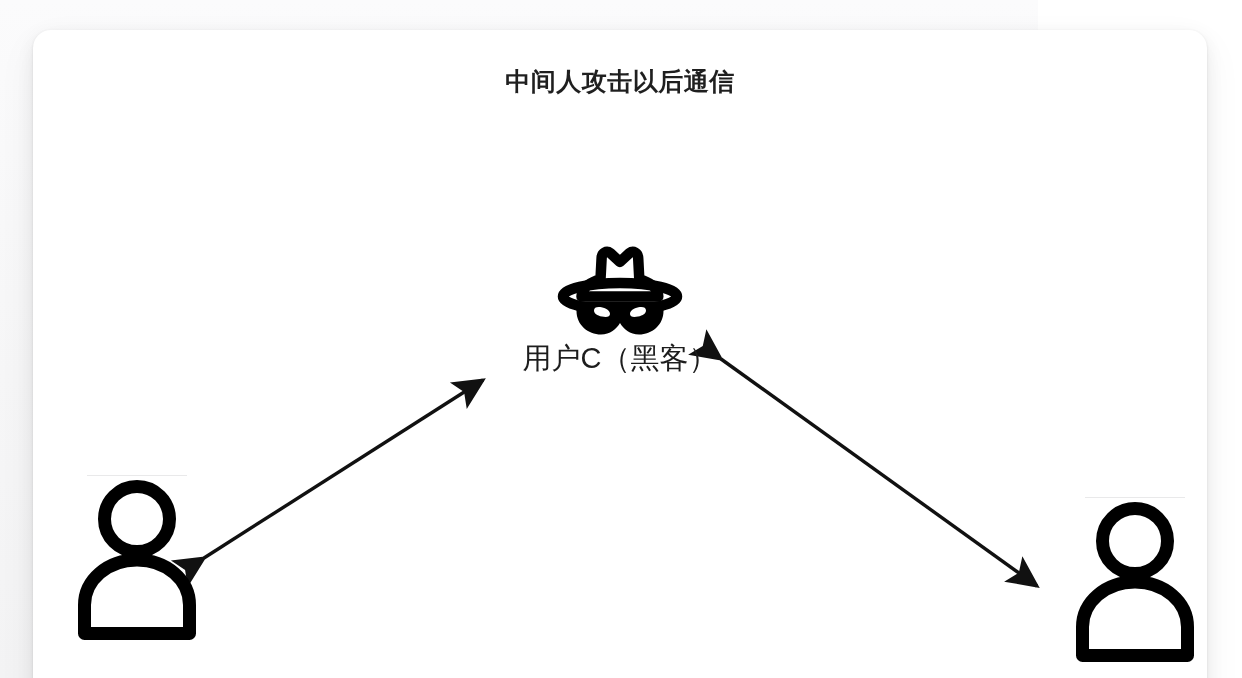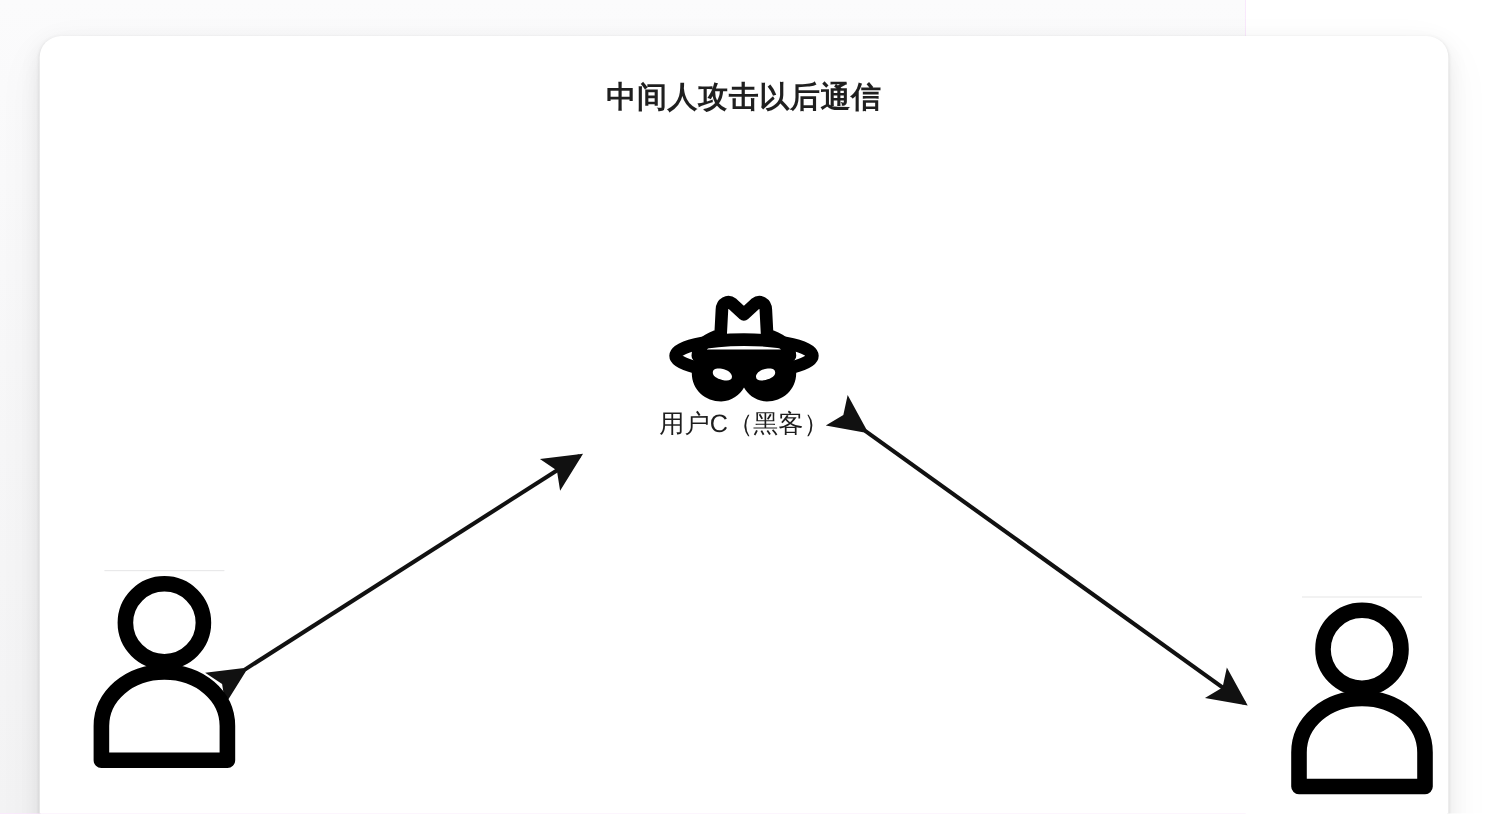--- a/index.html
+++ b/index.html
@@ -11,21 +11,21 @@
     width: 1242px;
     height: 678px;
     overflow: hidden;
     font-family: "Liberation Sans", "DejaVu Sans", sans-serif;
   }
 
   #screen {
     position: relative;
     width: 1038px;
     height: 678px;
-    background: #f0abfc;
+    background: #22c55e;
   }
 
   
   .backdrop {
     position: absolute;
     inset: 0;
     background:
       linear-gradient(180deg, #fbfbfc 0%, #f6f6f7 55%, #f3f3f4 100%);
   }
 
@@ -67,21 +67,21 @@
     align-items: center;
   }
 
   .node-icon {
     display: block;
     line-height: 0;
   }
 
   .node-label {
     margin-top: 6px;
-    font-size: 21px;
+    font-size: 29px;
     font-weight: 400;
     color: #1d1d1d;
     white-space: nowrap;
     line-height: 1.15;
   }
 
   
   #node-hacker {
     left: 0;
     top: 205px;

